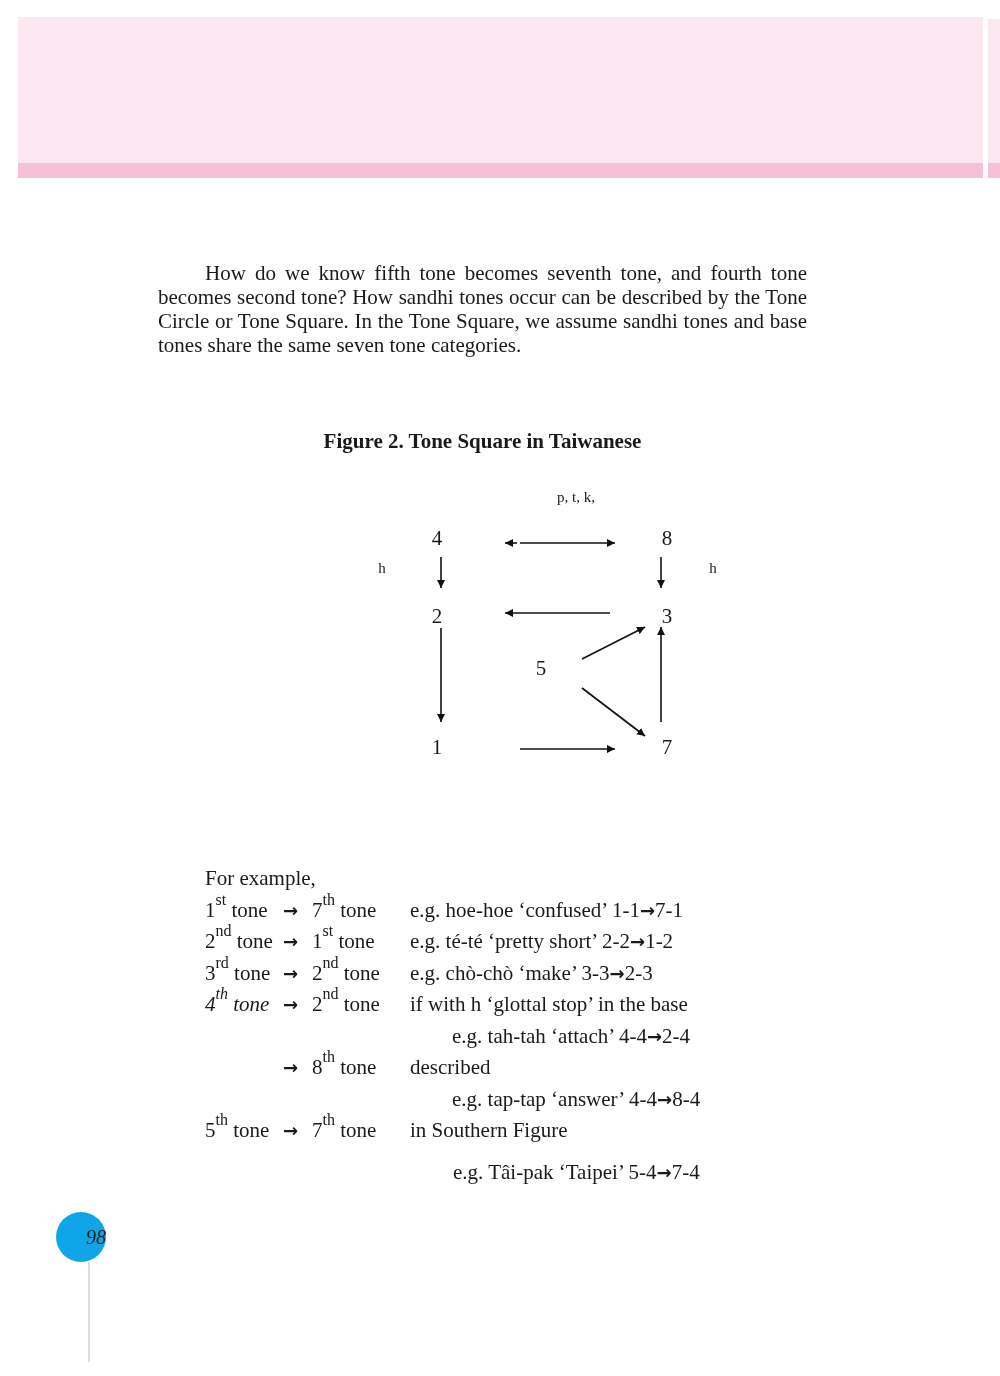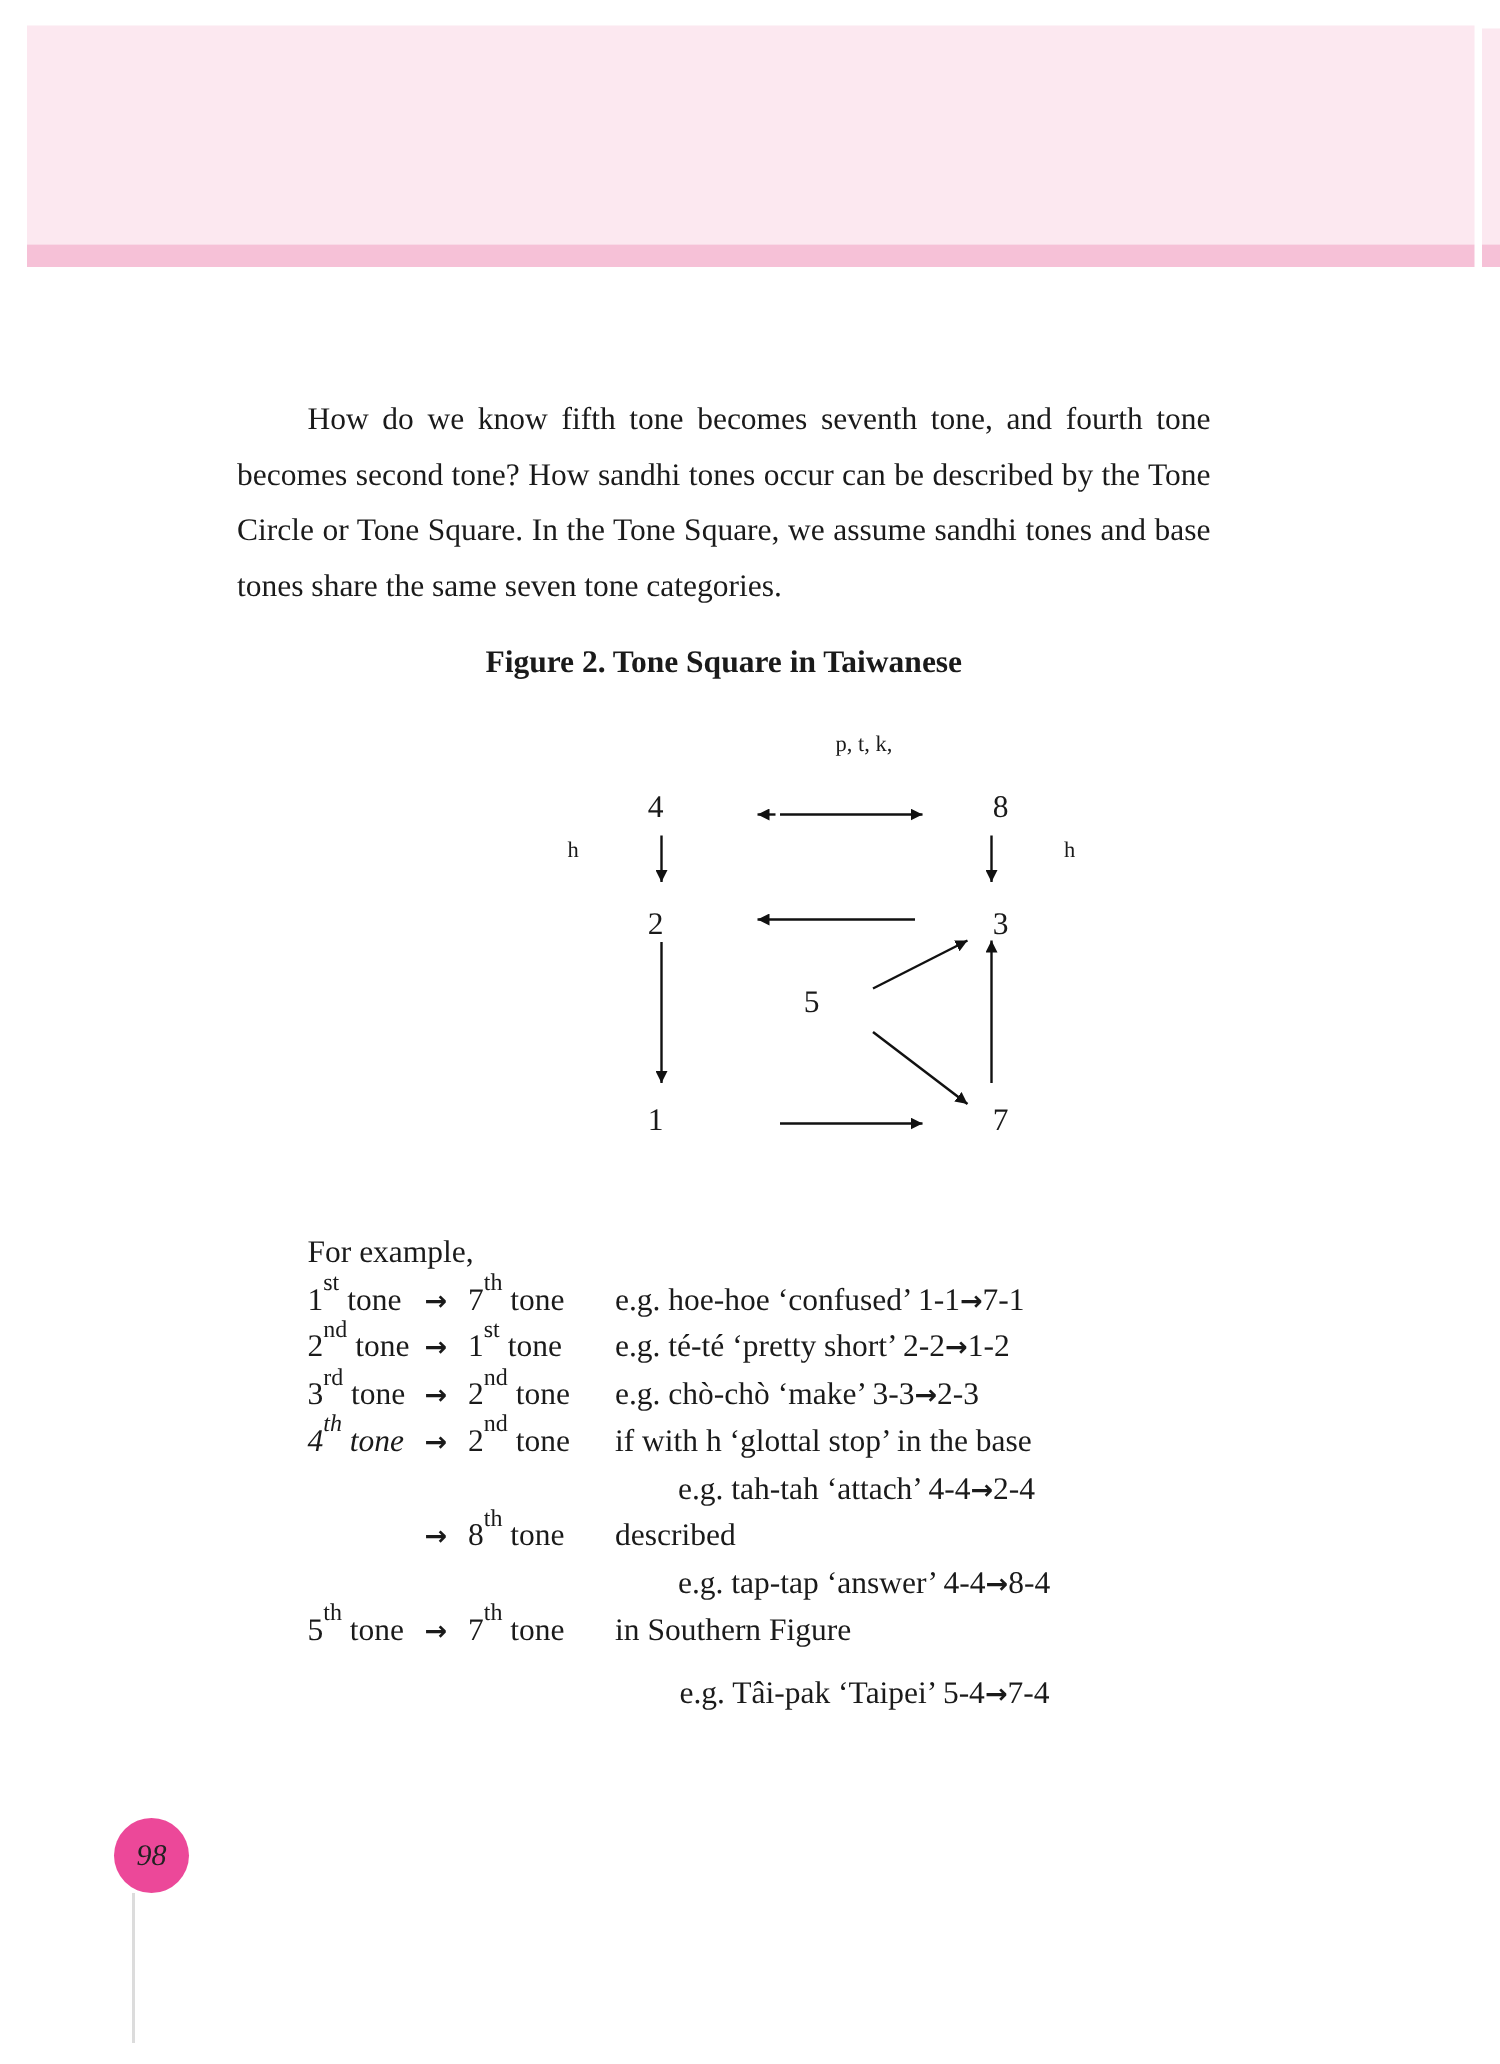--- a/index.html
+++ b/index.html
@@ -8,39 +8,39 @@
     background: #ffffff; color: #1a1a1a;
     font-family: "Liberation Serif", serif;
   }
   .hdr-main { position: absolute; left: 18px; top: 17px; width: 965px; height: 146px; background: #fce8f0; }
   .hdr-main-band { position: absolute; left: 18px; top: 163px; width: 965px; height: 15px; background: #f6c1d7; }
   .hdr-strip { position: absolute; left: 988px; top: 19px; width: 12px; height: 144px; background: #fce8f0; }
   .hdr-strip-band { position: absolute; left: 988px; top: 163px; width: 12px; height: 15px; background: #f6c1d7; }
 
   .para {
     position: absolute; left: 158px; top: 261px; width: 649px;
-    font-size: 21px; line-height: 37px; text-align: justify; text-indent: 47px;
+    font-size: 21px; line-height: 24px; text-align: justify; text-indent: 47px;
     margin: 0;
   }
   .fig-title {
     position: absolute; left: 158px; top: 427px; width: 649px; text-align: center;
     font-weight: bold; font-size: 21px; line-height: 28px; margin: 0;
   }
   .dlabel { position: absolute; transform: translate(-50%, -50%); white-space: nowrap; line-height: 1; }
   .num { font-size: 21px; }
   .small { font-size: 15px; }
   svg.diagram { position: absolute; left: 0; top: 0; }
 
-  .ex { position: absolute; font-size: 21px; line-height: 28px; white-space: nowrap; }
+  .ex { position: absolute; font-size: 21px; line-height: 28px; white-space: nowrap; margin-top: 44px; }
   .ex sup { font-size: 16px; vertical-align: top; position: relative; top: -4px; line-height: 1; }
   .arrow-glyph { font-family: "DejaVu Sans", sans-serif; font-size: 18px; font-weight: bold; }
 
   .pg-circle {
-    position: absolute; left: 76px; top: 1212px; width: 50px; height: 50px; border-radius: 50%;
-    background: #ec4899; display: flex; align-items: center; justify-content: center;
+    position: absolute; left: 56px; top: 1212px; width: 50px; height: 50px; border-radius: 50%;
+    background: #0ea5e9; display: flex; align-items: center; justify-content: flex-end;
     font-style: italic; font-size: 20px; color: #222;
   }
   .pg-line { position: absolute; left: 88px; top: 1262px; width: 2px; height: 100px; background: #dcdcdc; }
 </style>
 </head>
 <body>
 
 <div class="hdr-main"></div>
 <div class="hdr-main-band"></div>
 <div class="hdr-strip"></div>

